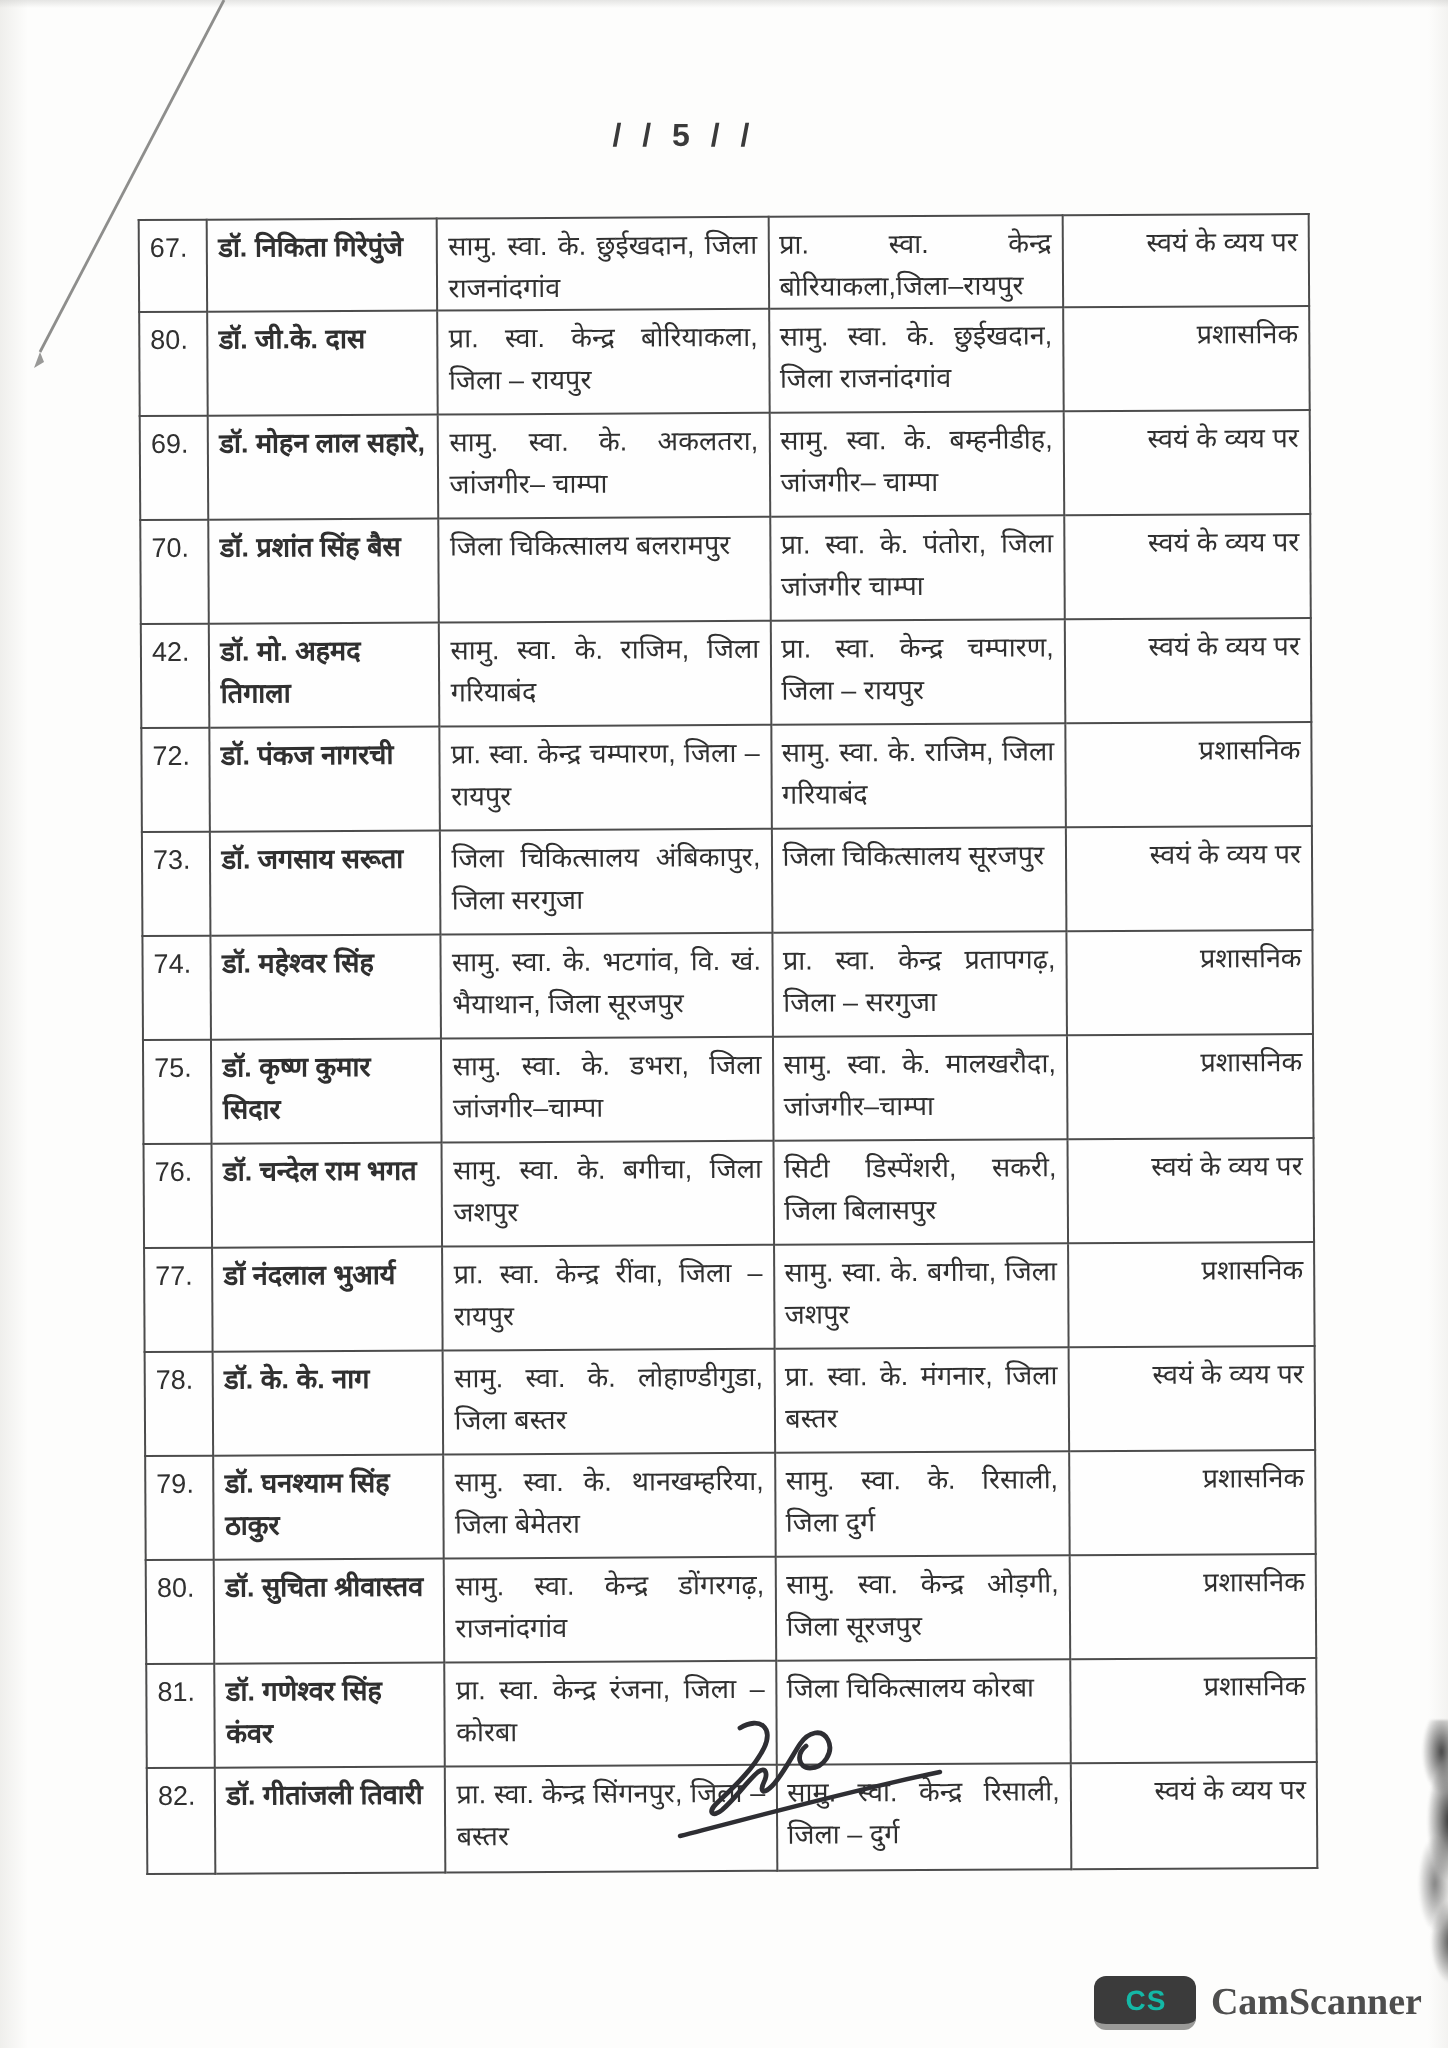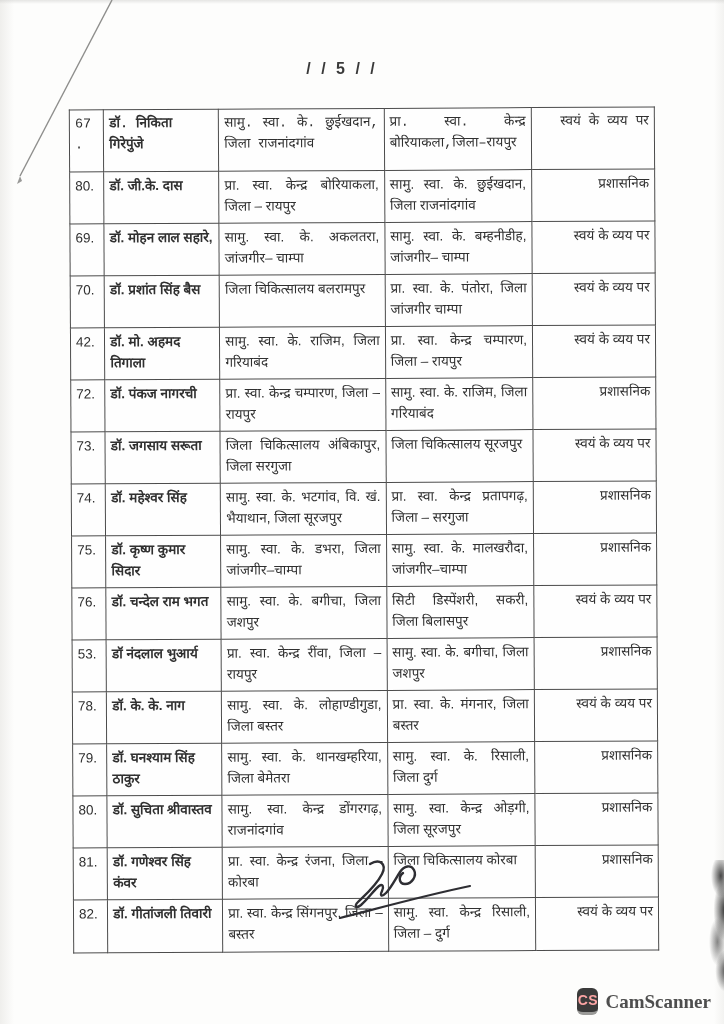--- a/index.html
+++ b/index.html
@@ -48,21 +48,21 @@
     padding: 4px 5px 6px 5px;
     vertical-align: top;
     color: #303030;
     word-break: break-word;
   }
   td.c-no   { width: 34px;  font-size: 12.5px; padding-left: 3px; padding-right: 2px; }
   td.c-name { width: 114px; font-weight: 600; }
   td.c-from { width: 164px; text-align: justify; }
   td.c-to   { width: 146px; text-align: justify; }
   td.c-mode { width: 122px; vertical-align: middle; text-align: right; padding-left: 3px; padding-right: 3px; }
-  tr:first-child td { padding-bottom: 16px; font-family: Liberation Mono, monospace; }
+  tr:first-child td { padding-bottom: 0; }
   .continuation {
     position: absolute;
     top: 856px; left: 71px; width: 578px;
     text-align: right;
     font-size: 13.5px;
     font-weight: 600;
     color: #333333;
   }
   .signature { position: absolute; top: 856px; left: 332px; }
   .smudge {
@@ -74,25 +74,25 @@
       radial-gradient(ellipse 12px 34px at 70% 62%, rgba(55,55,55,.6), rgba(55,55,55,0) 70%),
       radial-gradient(ellipse 15px 30px at 90% 84%, rgba(35,35,35,.8), rgba(35,35,35,0) 70%);
     filter: blur(.6px);
   }
   .camscanner {
     position: absolute;
     right: 13px; bottom: 9px;
     display: flex; align-items: center; gap: 7px;
   }
   .cs-icon {
-    width: 21px; height: 27px;
+    width: 51px; height: 27px;
     background: #3b3b3b;
     border-radius: 6px;
     border-bottom: 3px solid #9a9a98;
-    color: #fca5a5;
+    color: #14b8a6;
     font-weight: bold;
     font-size: 14px;
     display: flex; align-items: center; justify-content: center;
     letter-spacing: .5px;
   }
   .cs-word {
     font-family: "Liberation Serif", "DejaVu Serif", serif;
     font-size: 19px;
     color: #4e4e4e;
     font-weight: bold;
@@ -187,21 +187,21 @@
 
     <tr>
       <td class="c-no">76.</td>
       <td class="c-name">डॉ. चन्देल राम भगत</td>
       <td class="c-from">सामु. स्वा. के. बगीचा, जिला जशपुर</td>
       <td class="c-to">सिटी डिस्पेंशरी, सकरी, जिला बिलासपुर</td>
       <td class="c-mode">स्वयं के व्यय पर</td>
     </tr>
 
     <tr>
-      <td class="c-no">53.</td>
+      <td class="c-no">77.</td>
       <td class="c-name">डॉ नंदलाल भुआर्य</td>
       <td class="c-from">प्रा. स्वा. केन्द्र रींवा, जिला – रायपुर</td>
       <td class="c-to">सामु. स्वा. के. बगीचा, जिला जशपुर</td>
       <td class="c-mode">प्रशासनिक</td>
     </tr>
 
     <tr>
       <td class="c-no">78.</td>
       <td class="c-name">डॉ. के. के. नाग</td>
       <td class="c-from">सामु. स्वा. के. लोहाण्डीगुडा, जिला बस्तर</td>

